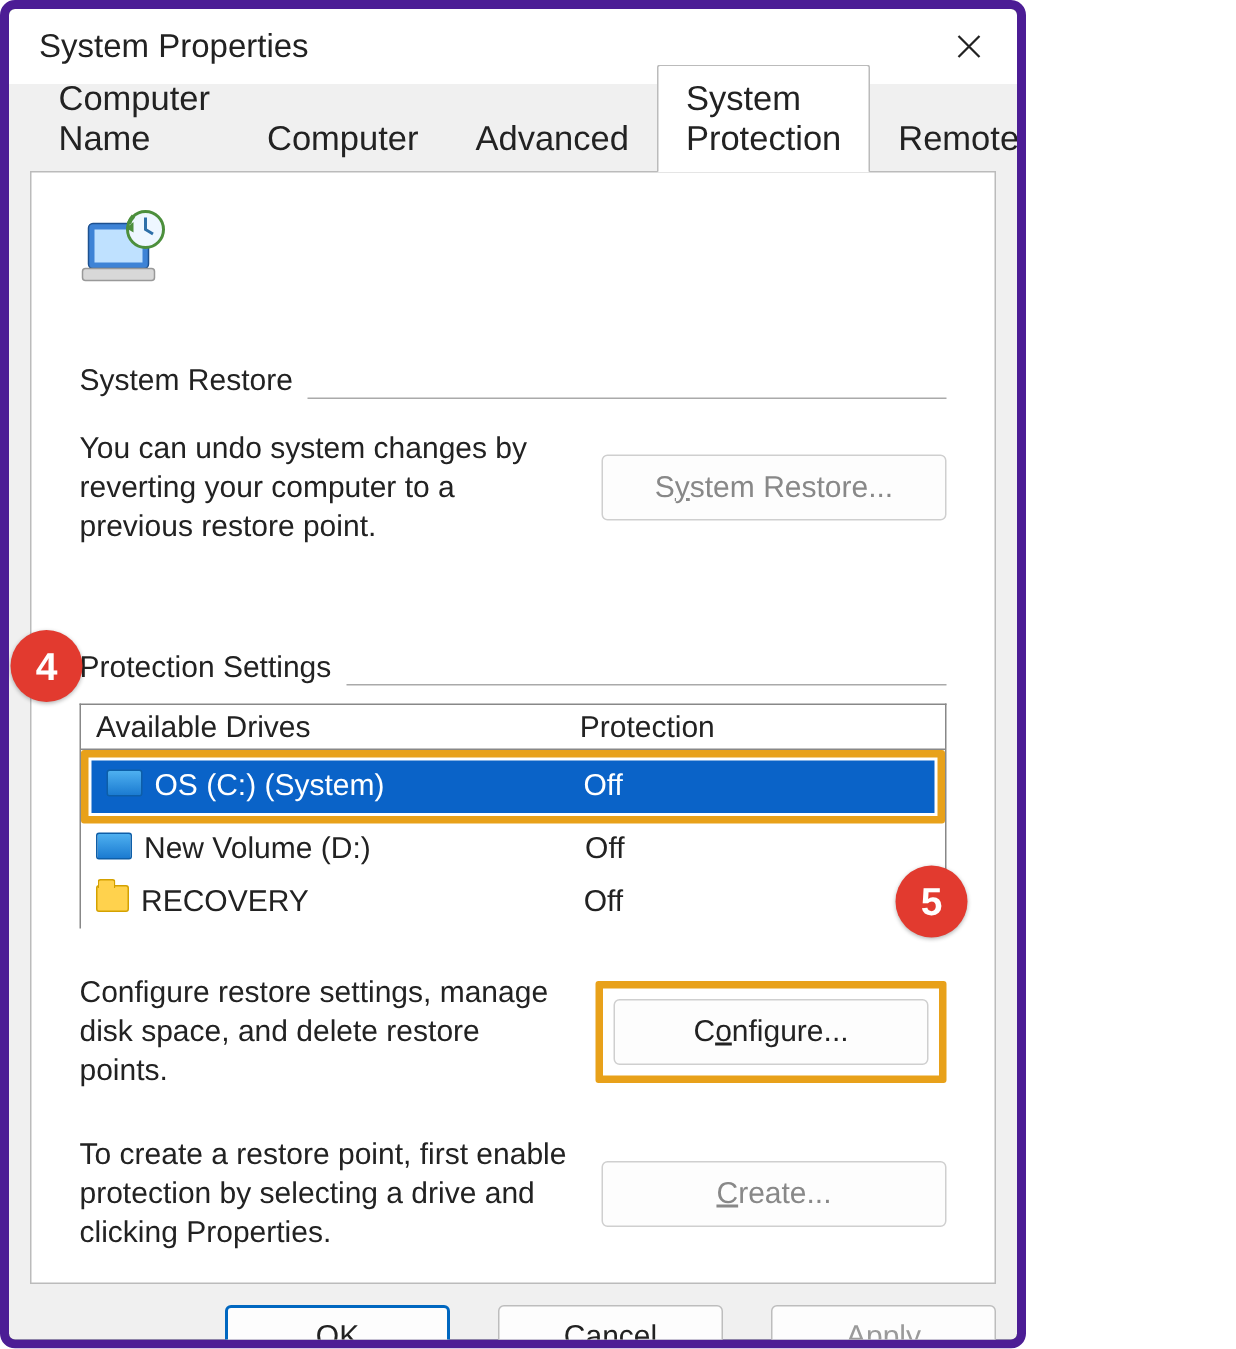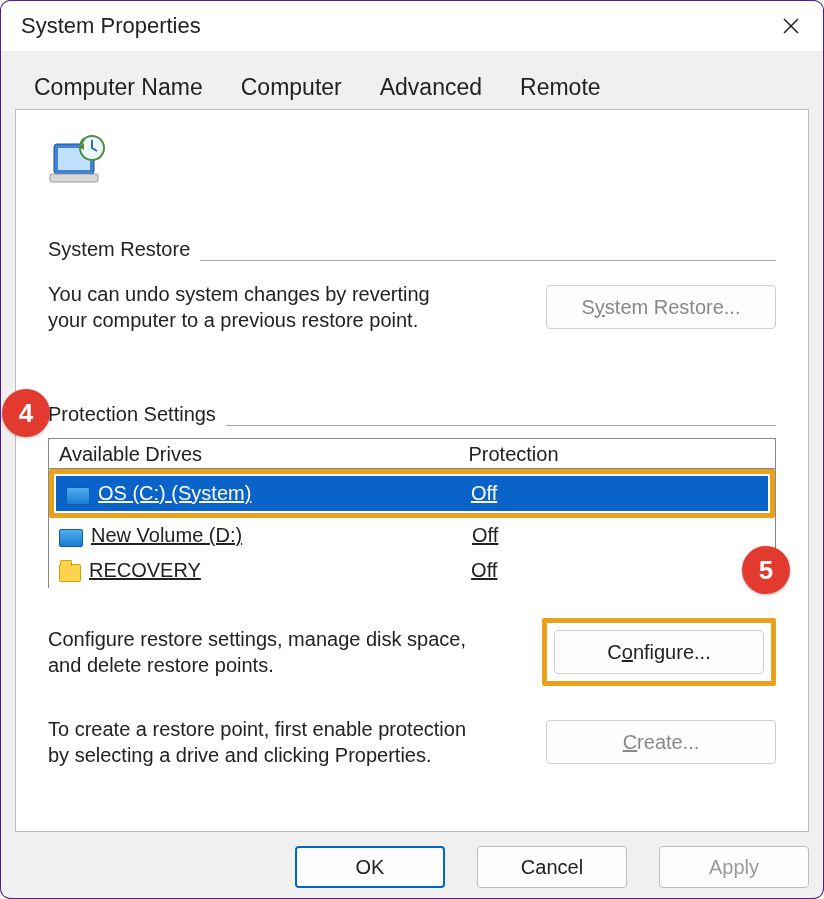--- a/index.html
+++ b/index.html
@@ -7,23 +7,23 @@
     margin: 0;
     font-family: "Segoe UI", Tahoma, sans-serif;
     font-size: 16px;
     color: #222;
     background: #fff;
     width: 824px;
     height: 899px;
     position: relative;
   }
   .window {
-    width: 824px;
+    width: 684px;
     height: 899px;
-    border: 1px solid #4c1d95;
+    border: 6px solid #4c1d95;
     border-radius: 10px;
     background: #0f172a;
     position: relative;
     overflow: hidden;
   }
   .titlebar {
     height: 50px;
     display: flex;
     align-items: center;
     padding: 0 12px 0 20px;
@@ -150,25 +150,24 @@
   .dt-head {
     display: flex;
     padding: 4px 10px 2px 10px;
     font-size: 20px;
     border-bottom: 1px solid #888;
   }
   .col-av { width: 58%; }
   .col-pr { width: 42%; }
   .dt-row {
     display: flex;
-    align-items: flex-end;
+    align-items: flex-start;
     padding: 6px 10px;
     font-size: 20px;
     gap: 8px;
-    text-decoration: underline;
   }
   .dt-row.selected {
     background: #0a63c8;
     color: #fff;
   }
   .drv-icon {
     width: 24px;
     height: 18px;
     background: linear-gradient(#4eb0f0,#1b7bd1);
     border: 1px solid #0d5ea8;
@@ -244,20 +243,21 @@
           <path d="M2 2 L16 16 M16 2 L2 16" stroke="#222" stroke-width="1.5" fill="none"></path>
         </svg>
     </div>
   </div>
 
   <div class="client">
     <div class="tabs">
       <div class="tab">Computer Name</div>
       <div class="tab">Computer</div>
       <div class="tab">Advanced</div>
+      <div class="tab active">System Protection</div>
       <div class="tab">Remote</div>
     </div>
 
     <div class="panel">
       <div class="intro">
         <svg class="sysicon" viewBox="0 0 64 64">
           <rect x="6" y="14" width="40" height="30" rx="3" fill="#3e83d6" stroke="#1d508f"></rect>
           <rect x="10" y="18" width="32" height="22" fill="#bfe1ff"></rect>
           <rect x="2" y="44" width="48" height="8" rx="2" fill="#d8d8d8" stroke="#999"></rect>
           <circle cx="44" cy="18" r="12" fill="#eef7ff" stroke="#4c8f3c" stroke-width="2"></circle>

